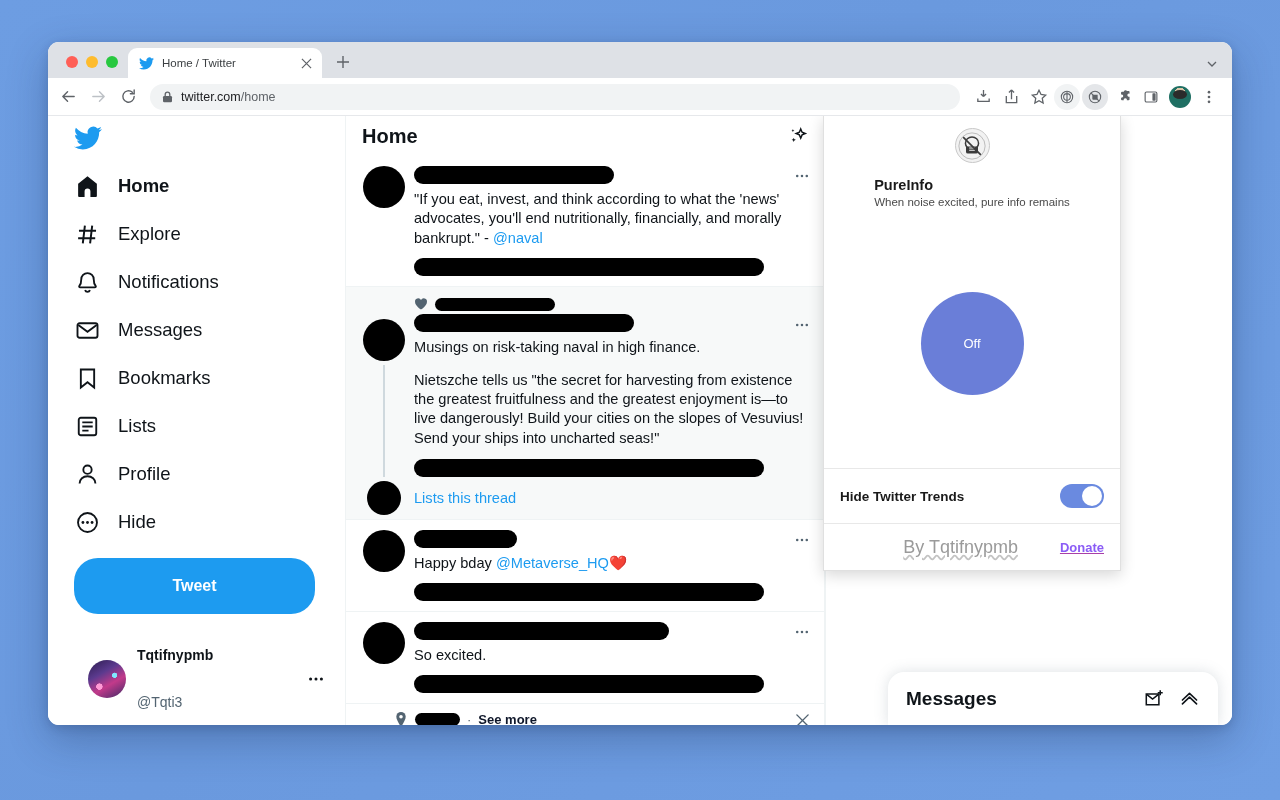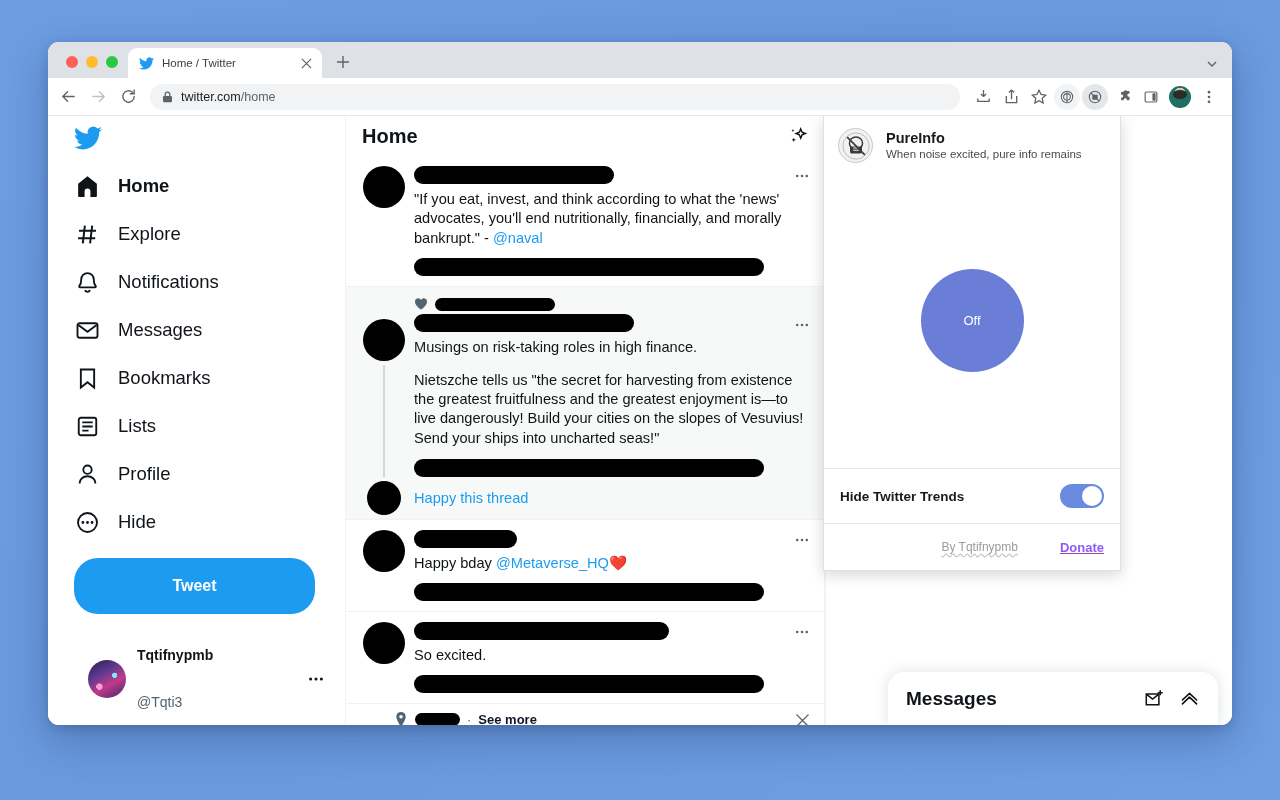--- a/index.html
+++ b/index.html
@@ -280,20 +280,21 @@
     border: 1px solid #e0e0e0;
     border-top: none;
     box-shadow: 0 4px 14px rgba(0,0,0,.16);
     display: flex; flex-direction: column;
     z-index: 20;
   }
   #popup-header {
     display: flex; align-items: center;
     gap: 13px;
     padding: 12px 14px 10px 14px;
+    flex-direction: column;
   }
   #popup-logo {
     width: 35px; height: 35px; flex: 0 0 35px;
     border-radius: 50%;
     border: 1px solid #c9c9c9;
     background: #f2f2f2;
     display: flex; align-items: center; justify-content: center;
     position: relative; overflow: hidden;
   }
   .popup-head-text { line-height: 1.3; }
@@ -332,21 +333,21 @@
     width: 20px; height: 20px;
     border-radius: 50%;
     background: #fff;
   }
   #popup-footer {
     height: 46px;
     display: flex; align-items: center;
     padding: 0 16px;
   }
   #credit-text {
-    font-size: 12px; color: #9a9a9a;
+    font-size: 18px; color: #9a9a9a;
     margin-left: auto; margin-right: 42px;
     text-decoration: underline;
     text-decoration-style: wavy;
     text-decoration-color: #c3c3c3;
     text-underline-offset: 2px;
   }
   #donate-link {
     font-size: 13px; font-weight: bold;
     color: #8b5cf6;
     text-decoration: underline;
@@ -613,24 +614,24 @@
         <div class="tweet-body">
           <div class="social-context">
             <span class="ctx-icon">
               <svg width="14" height="14" viewBox="0 0 16 16">
                   <path fill="#536471" d="M8 14.2S1.2 10 1.2 5.6A3.6 3.6 0 018 3.5a3.6 3.6 0 016.8 2.1C14.8 10 8 14.2 8 14.2z"></path>
                 </svg>
             </span>
             <span class="redact" style="width:120px;height:13px"></span>
           </div>
           <div class="redact h18" style="width:220px"></div>
-          <div class="tweet-text">Musings on risk-taking roles in high finance.</div>
+          <div class="tweet-text">Musings on risk-taking naval in high finance.</div>
           <div class="tweet-text" style="margin-top:13px">Nietszche tells us "the secret for harvesting from existence the greatest fruitfulness and the greatest enjoyment is—to live dangerously! Build your cities on the slopes of Vesuvius! Send your ships into uncharted seas!"</div>
           <div class="redact h18" style="width:350px;margin-top:11px"></div>
-          <div class="tweet-text link-blue" style="margin-top:12px;margin-bottom:6px;font-size:14.6px">Happy this thread</div>
+          <div class="tweet-text link-blue" style="margin-top:12px;margin-bottom:6px;font-size:14.6px">Lists this thread</div>
         </div>
         <span class="tweet-more" style="top:30px">
           <svg width="16" height="16" viewBox="0 0 20 20">
               <circle cx="4" cy="10" r="1.6" fill="#536471"></circle>
               <circle cx="10" cy="10" r="1.6" fill="#536471"></circle>
               <circle cx="16" cy="10" r="1.6" fill="#536471"></circle>
             </svg>
         </span>
       </article>
 

